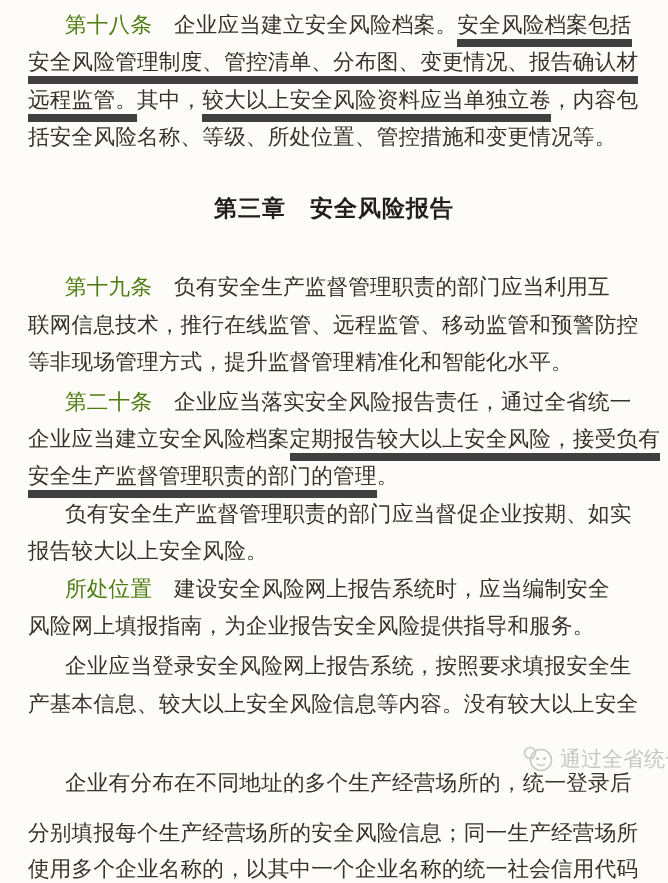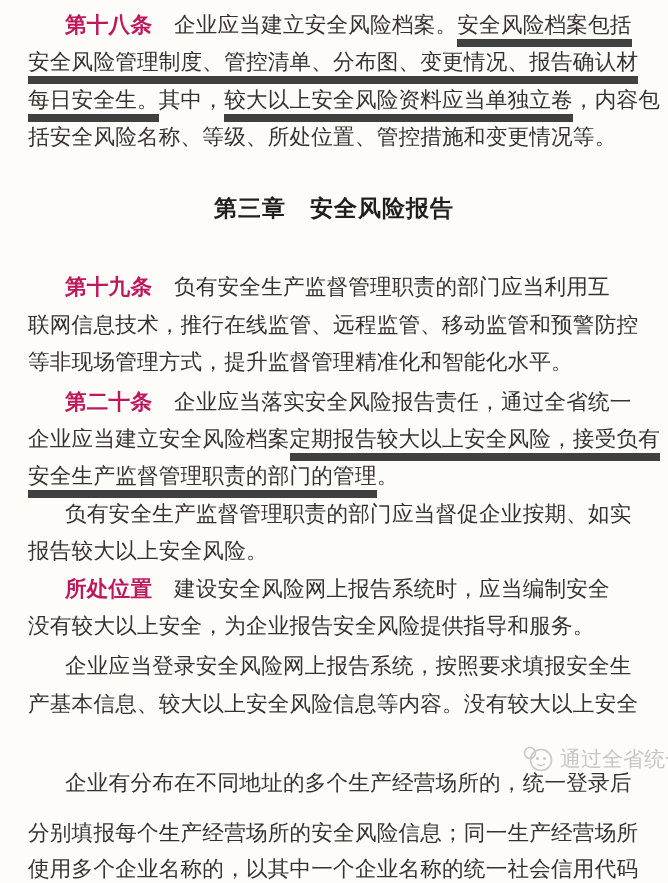--- a/index.html
+++ b/index.html
@@ -17,22 +17,22 @@
     left:28px;
     width:620px;
     font-size:21.6px;
     line-height:30px;
     letter-spacing:0.2px;
     white-space:nowrap;
   }
   .ind { text-indent:37px; }
   .hd {
     font-family:"Liberation Sans", sans-serif;
-    font-weight:700;
-    color:#be185d;
+    font-weight:400;
+    color:#4d7c0f;
   }
   .u {
     border-bottom:8px solid #404040;
     padding-bottom:2px;
   }
   .chapter {
     position:absolute;
     left:0; width:668px;
     text-align:center;
     font-family:Liberation Sans, sans-serif;
@@ -54,38 +54,38 @@
   }
   .wm-icon { flex:0 0 auto; }
 </style>
 </head>
 <body>
 
 <div class="page">
 
   <div class="line ind" style="top:10px"><span class="hd">第十八条</span><span>　企业应当建立安全风险档案。</span><span class="u">安全风险档案包括</span></div>
   <div class="line" style="top:47px"><span class="u">安全风险管理制度、管控清单、分布图、变更情况、报告确认材</span></div>
-  <div class="line" style="top:85px"><span class="u">每日安全生。</span><span>其中，</span><span class="u">较大以上安全风险资料应当单独立卷</span><span>，内容包</span></div>
+  <div class="line" style="top:85px"><span class="u">远程监管。</span><span>其中，</span><span class="u">较大以上安全风险资料应当单独立卷</span><span>，内容包</span></div>
   <div class="line" style="top:122px"><span>括安全风险名称、等级、所处位置、管控措施和变更情况等。</span></div>
 
   <div class="chapter" style="top:193px">第三章　安全风险报告</div>
 
   <div class="line ind" style="top:272px"><span class="hd">第十九条</span><span>　负有安全生产监督管理职责的部门应当利用互</span></div>
   <div class="line" style="top:310px"><span>联网信息技术，推行在线监管、远程监管、移动监管和预警防控</span></div>
   <div class="line" style="top:347px"><span>等非现场管理方式，提升监督管理精准化和智能化水平。</span></div>
 
   <div class="line ind" style="top:387px"><span class="hd">第二十条</span><span>　企业应当落实安全风险报告责任，通过全省统一</span></div>
   <div class="line" style="top:424px"><span>企业应当建立安全风险档案</span><span class="u">定期报告较大以上安全风险，接受负有</span></div>
   <div class="line" style="top:461px"><span class="u">安全生产监督管理职责的部门的管理</span><span>。</span></div>
 
   <div class="line ind" style="top:499px"><span>负有安全生产监督管理职责的部门应当督促企业按期、如实</span></div>
   <div class="line" style="top:536px"><span>报告较大以上安全风险。</span></div>
 
   <div class="line ind" style="top:574px"><span class="hd">所处位置</span><span>　建设安全风险网上报告系统时，应当编制安全</span></div>
-  <div class="line" style="top:611px"><span>没有较大以上安全，为企业报告安全风险提供指导和服务。</span></div>
+  <div class="line" style="top:611px"><span>风险网上填报指南，为企业报告安全风险提供指导和服务。</span></div>
 
   <div class="line ind" style="top:651px"><span>企业应当登录安全风险网上报告系统，按照要求填报安全生</span></div>
   <div class="line" style="top:689px"><span>产基本信息、较大以上安全风险信息等内容。没有较大以上安全</span></div>
 
   <div class="line ind" style="top:768px"><span>企业有分布在不同地址的多个生产经营场所的，统一登录后</span></div>
   <div class="line" style="top:818px"><span>分别填报每个生产经营场所的安全风险信息；同一生产经营场所</span></div>
   <div class="line" style="top:854px"><span>使用多个企业名称的，以其中一个企业名称的统一社会信用代码</span></div>
 
   <div class="watermark">
     <svg class="wm-icon" width="34" height="30" viewBox="0 0 34 30">

